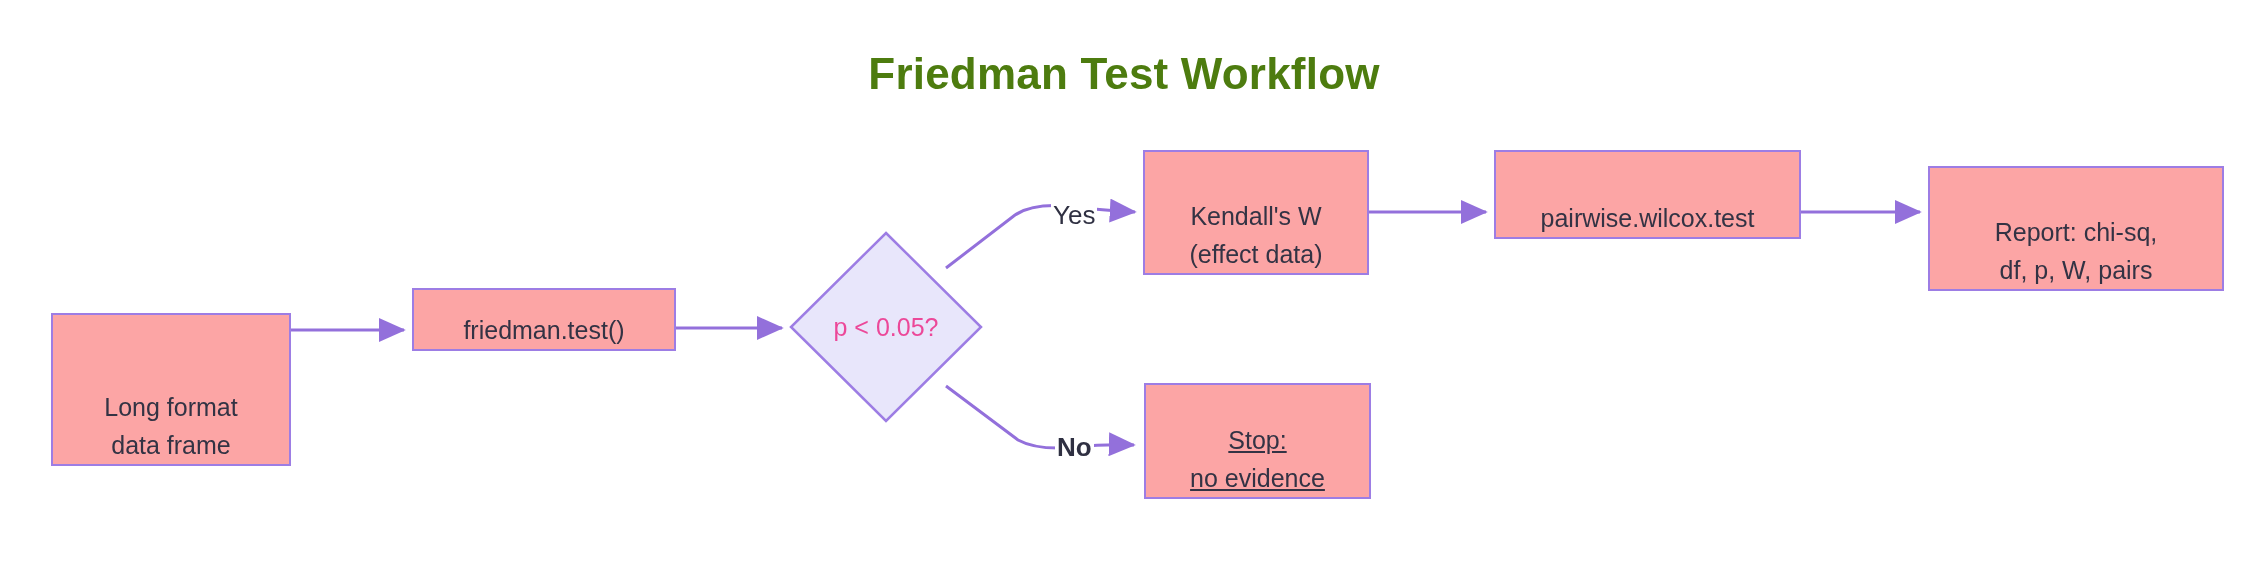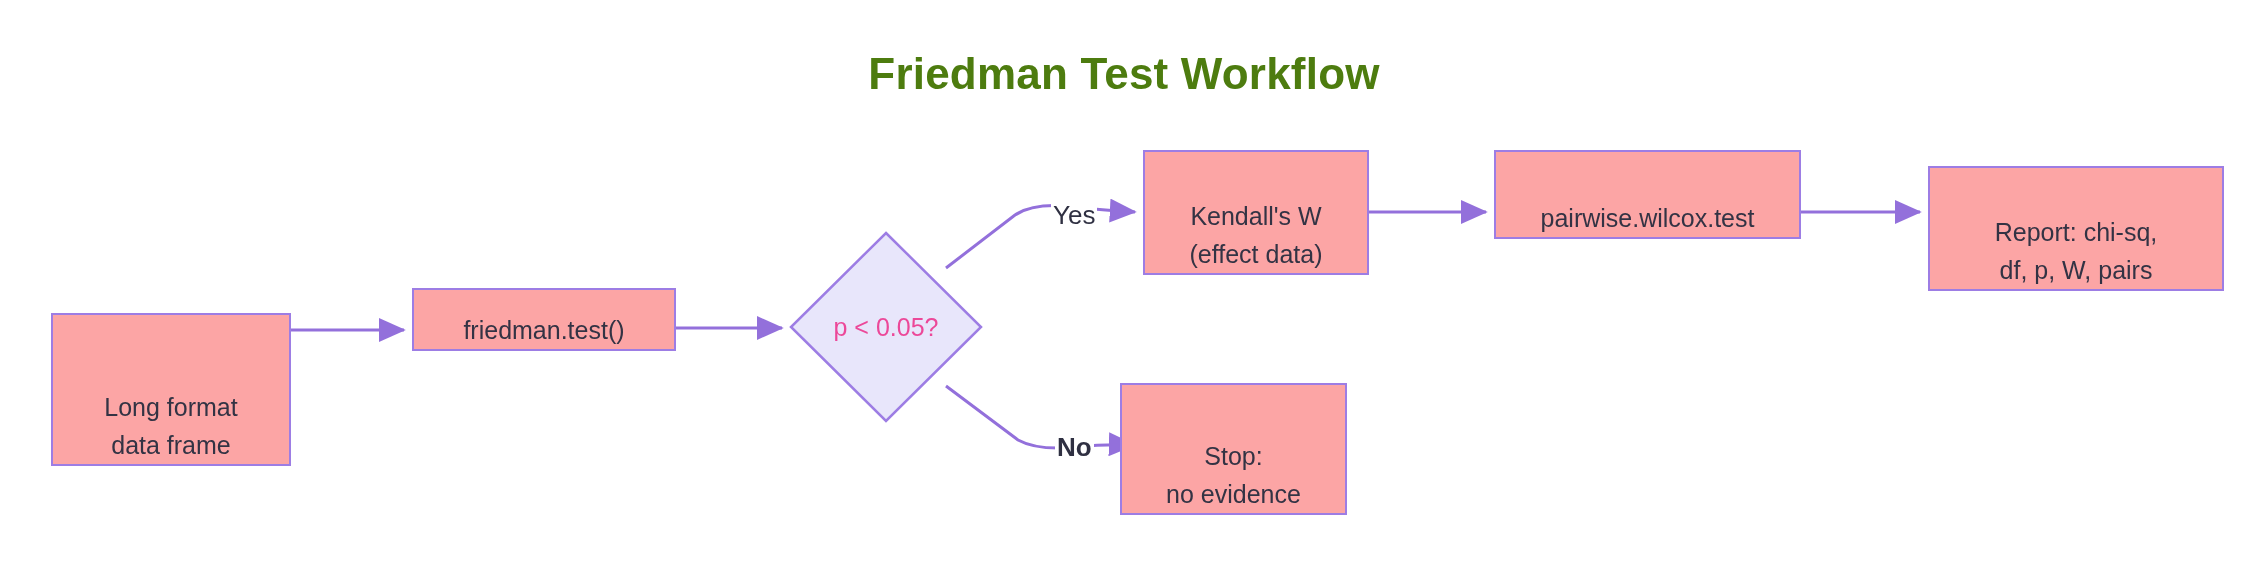--- a/index.html
+++ b/index.html
@@ -154,21 +154,21 @@
 
   <div class="node" style="left:1494px; top:150px; width:307px; height:89px;">
     <span class="line">pairwise.wilcox.test</span>
   </div>
 
   <div class="node" style="left:1928px; top:166px; width:296px; height:125px;">
     <span class="line">Report: chi-sq,</span>
     <span class="line">df, p, W, pairs</span>
   </div>
 
-  <div class="node" style="left:1120px; top:383px; width:227px; height:132px;">
+  <div class="node" style="left:1144px; top:383px; width:227px; height:116px;text-decoration:underline;">
     <span class="line">Stop:</span>
     <span class="line">no evidence</span>
   </div>
 
   <div class="edge-label" style="left:1051px; top:200px;">Yes</div>
   <div class="edge-label" style="left:1055px; top:432px;font-weight:bold;">No</div>
 
 </div>
 
 </body></html>

